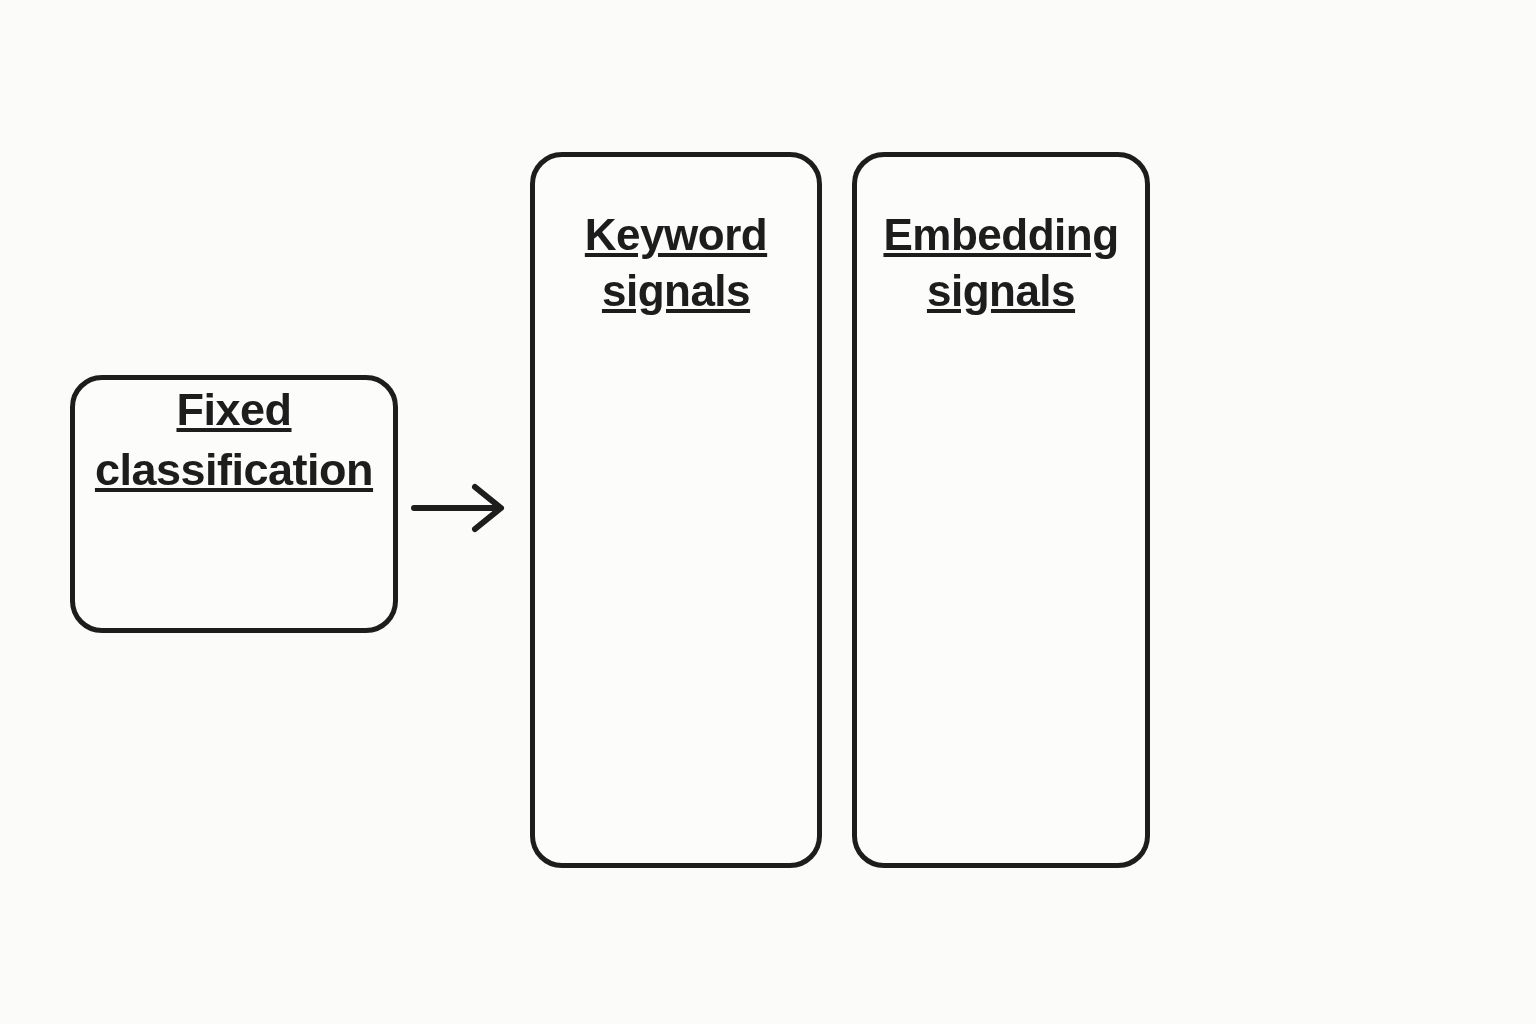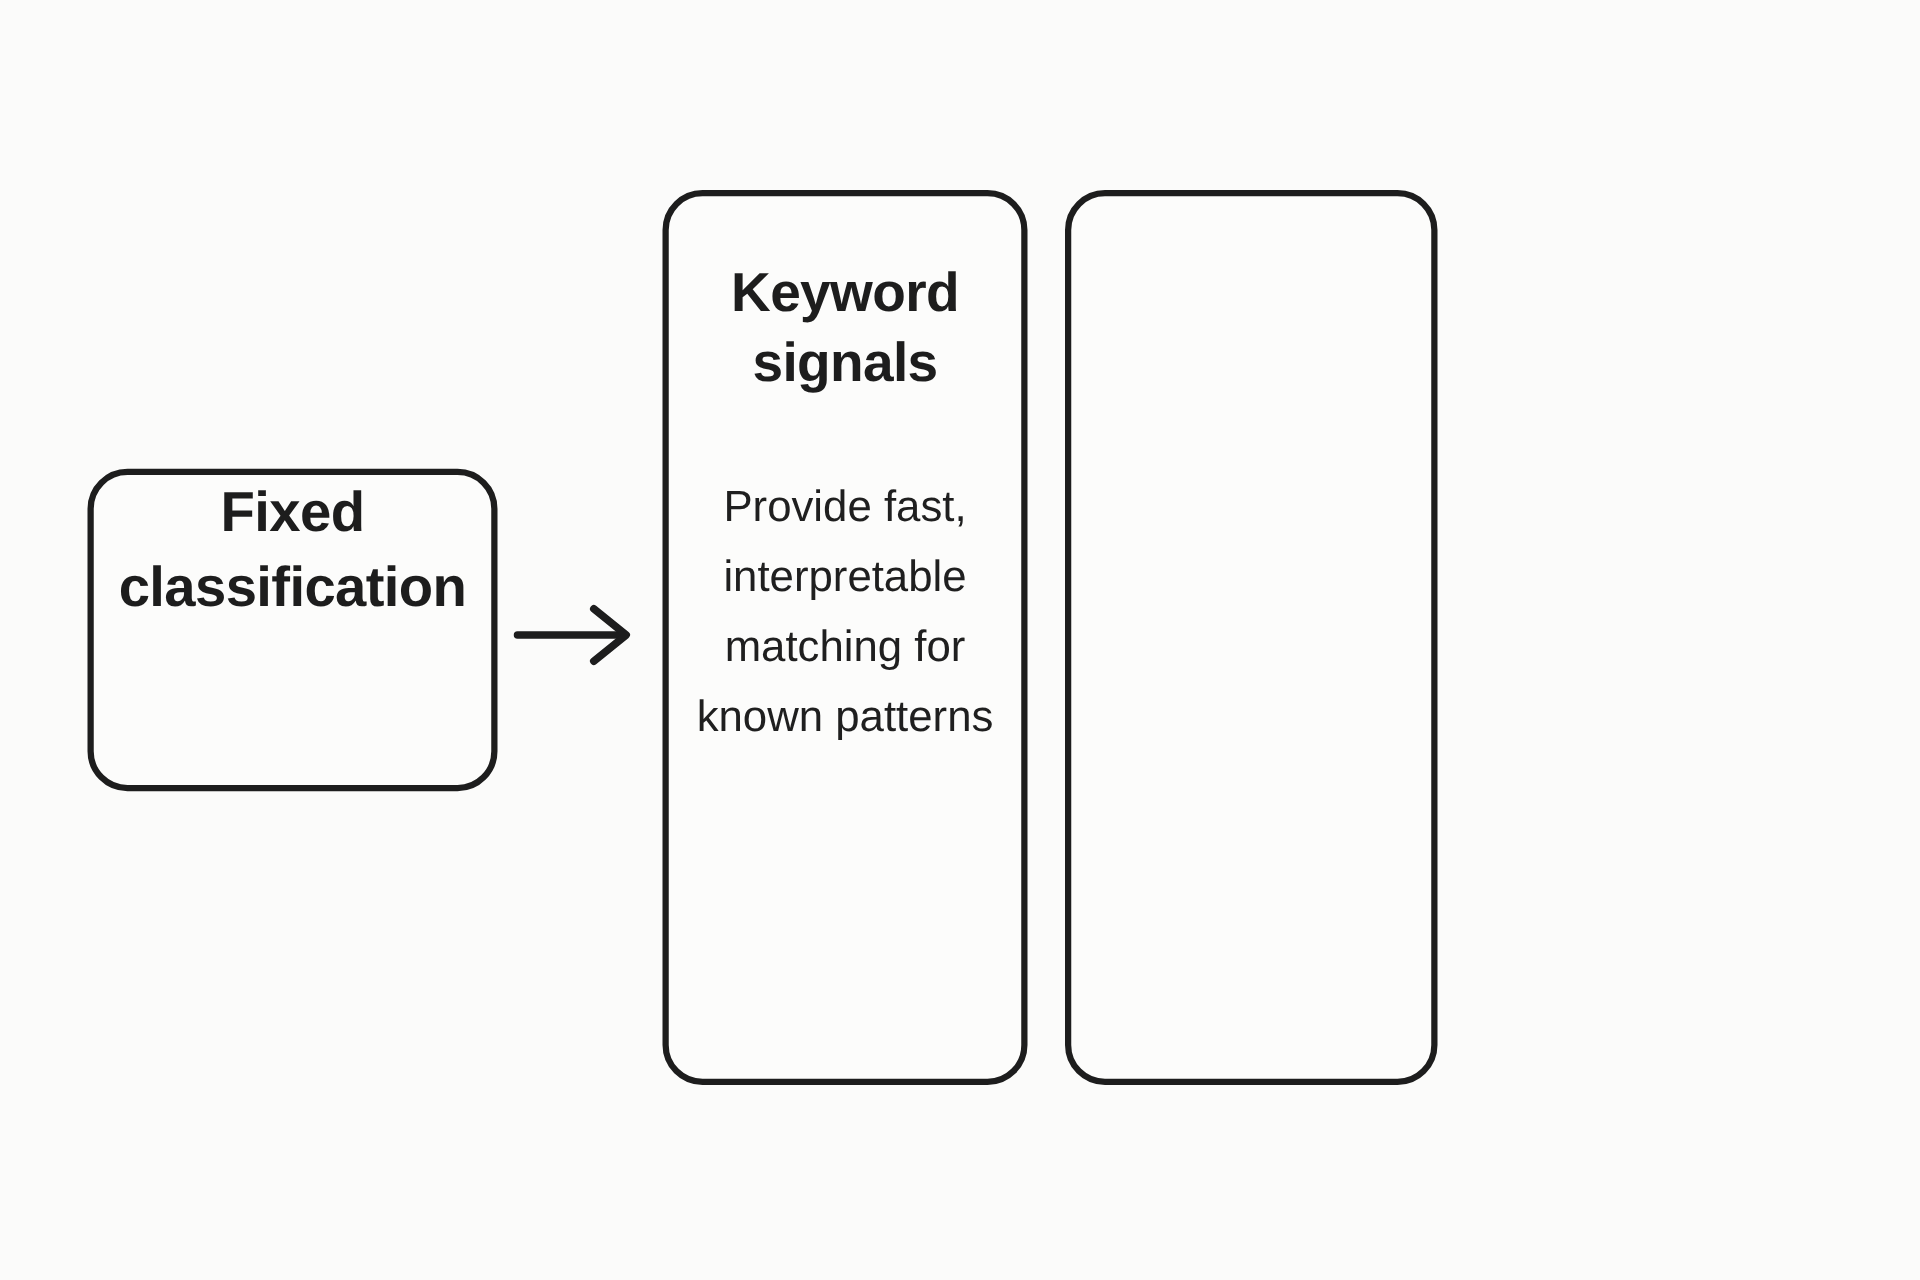--- a/index.html
+++ b/index.html
@@ -18,20 +18,21 @@
   .canvas {
     position: absolute;
     inset: 0;
   }
   .node {
     position: absolute;
     background: #fcfcfb;
     border: 5px solid #1d1d1d;
     border-radius: 32px;
     box-sizing: border-box;
+    text-decoration: underline;
   }
   .source-node {
     left: 70px;
     top: 375px;
     width: 328px;
     height: 258px;
     display: flex;
     align-items: flex-start;
     justify-content: center;
     text-align: center;
@@ -90,20 +91,20 @@
 
   <div class="arrow-wrap">
     <svg width="96" height="56" viewBox="0 0 96 56" aria-hidden="true">
       <line x1="4" y1="28" x2="84" y2="28" stroke="#1d1d1d" stroke-width="6" stroke-linecap="round"></line>
       <path d="M 65 7 L 91 28 L 65 49" fill="none" stroke="#1d1d1d" stroke-width="6" stroke-linecap="round" stroke-linejoin="round"></path>
     </svg>
   </div>
 
   <div class="node column col-1">
     <div class="title">Keyword signals</div>
-    <div class="body">Provide fast, interpretable matching for known patterns</div>
   </div>
 
   <div class="node column col-2">
+    <div class="title">Embedding signals</div>
   </div>
 
 
 </div>
 
 </body></html>

